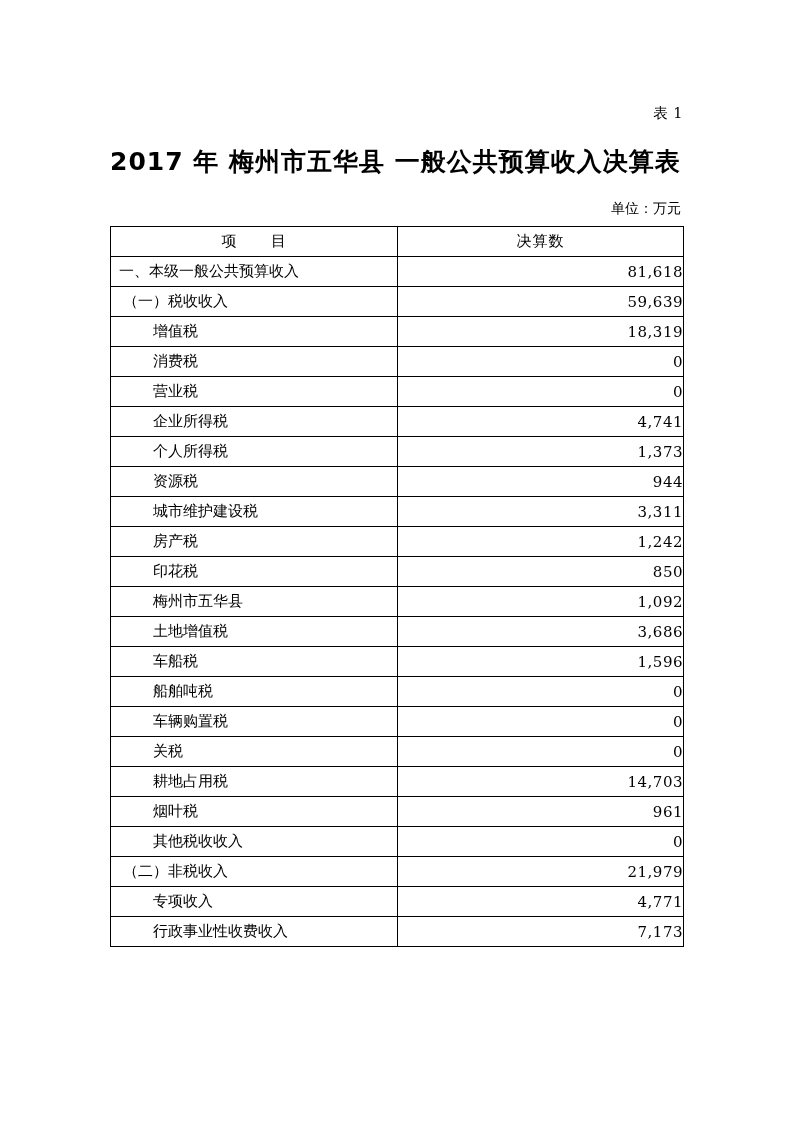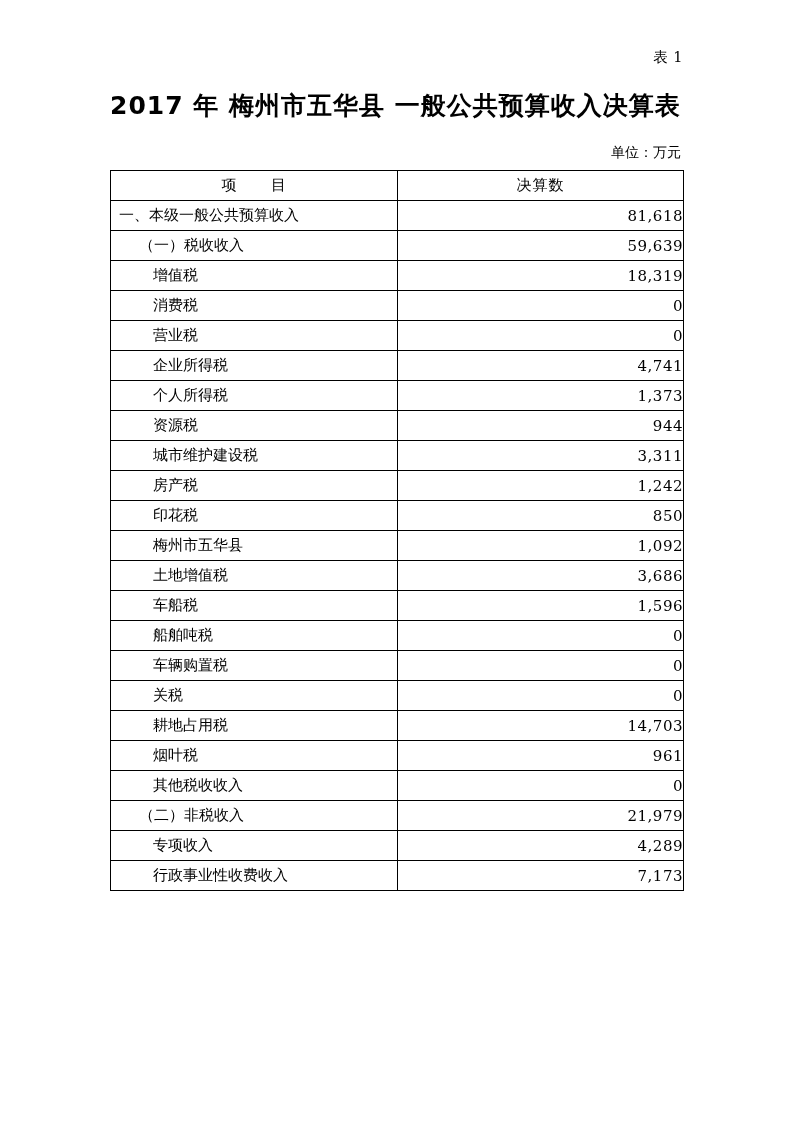--- a/index.html
+++ b/index.html
@@ -16,21 +16,21 @@
     overflow: hidden;
   }
   .page {
     position: relative;
     width: 793px;
     height: 1122px;
     box-sizing: border-box;
     padding: 0 110px;
   }
   .table-label {
-    margin-top: 48px;
+    margin-top: 104px;
     text-align: right;
     font-size: 14.5px;
     font-family: "DejaVu Serif", "Liberation Serif", serif;
     letter-spacing: 0.5px;
   }
   .doc-title {
     margin-top: 22px;
     text-align: left;
     font-size: 25px;
     font-weight: bold;
@@ -69,21 +69,21 @@
   th.head-val {
     text-align: center;
     letter-spacing: 1px;
   }
   td.item {
     text-align: left;
     padding-left: 8px;
     white-space: nowrap;
   }
   td.item.lvl1 { padding-left: 8px; }
-  td.item.lvl2 { padding-left: 28px; }
+  td.item.lvl2 { padding-left: 12px; }
   td.item.lvl3 { padding-left: 42px; margin-top: 8px; }
   td.value {
     text-align: right;
     padding-right: 10px;
     font-family: "DejaVu Serif", "Liberation Serif", serif;
     letter-spacing: 0.5px;
   }
 </style>
 </head>
 <body>
@@ -187,21 +187,21 @@
       <tr>
           <td class="item lvl3">其他税收收入</td>
           <td class="value">0</td>
         </tr>
       <tr>
           <td class="item lvl2">（二）非税收入</td>
           <td class="value">21,979</td>
         </tr>
       <tr>
           <td class="item lvl3">专项收入</td>
-          <td class="value">4,289</td>
+          <td class="value">4,771</td>
         </tr>
       <tr>
           <td class="item lvl3">行政事业性收费收入</td>
           <td class="value">7,173</td>
         </tr>
     </tbody>
   </table>
 
 </div>
 

